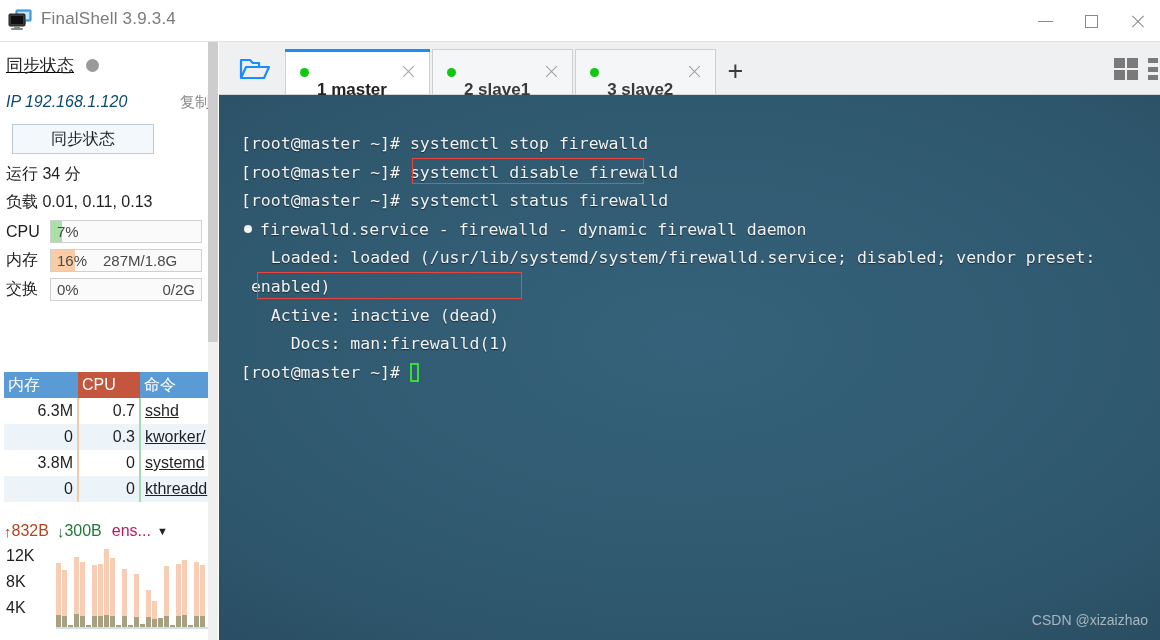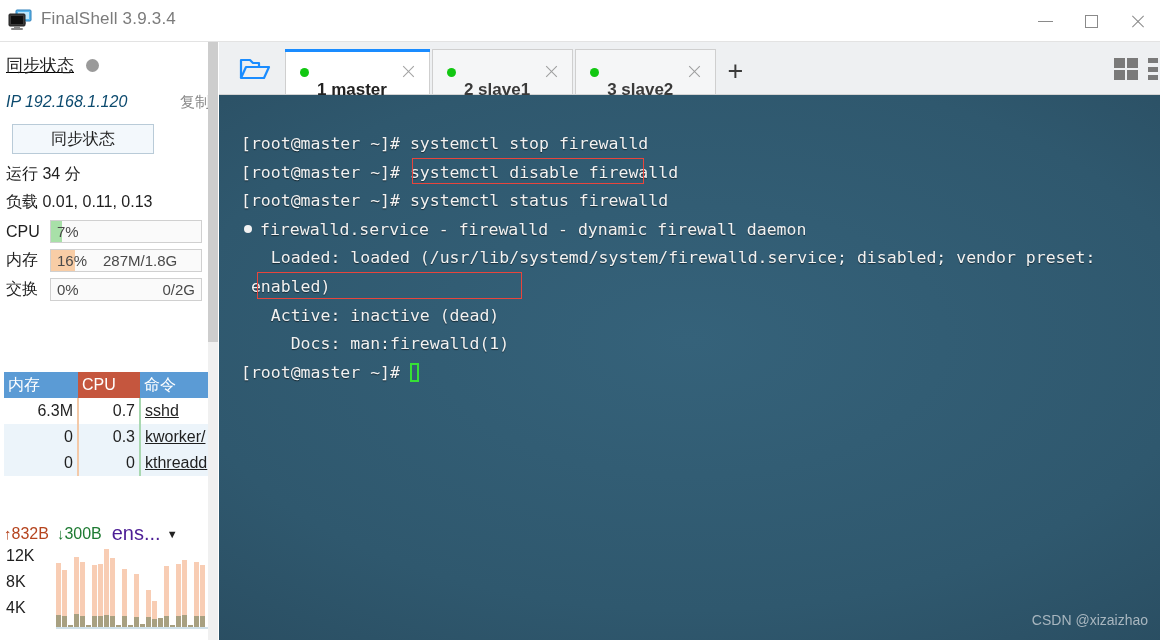--- a/index.html
+++ b/index.html
@@ -96,21 +96,21 @@
   .td-mem { text-align: right; width: 74px; border-right: 2px solid #f3c9a8; }
   .td-cpu { text-align: right; width: 62px; border-right: 2px solid #a8d8b0; }
   .td-cmd { text-align: left; text-decoration: underline; }
 
   
   .net-row { position: absolute; left: 4px; top: 480px; display: flex; align-items: center; width: 208px; }
   .arrow-up { color: #b5441e; font-size: 15px; }
   .net-up { color: #b5441e; font-size: 16px; margin-right: 8px;}
   .arrow-dn { color: #1e7a32; font-size: 15px; }
   .net-dn { color: #1e7a32; font-size: 16px; margin-right: 10px;}
-  .net-if { color: #4c1d95; font-size: 20px; }
+  .net-if { color: #be185d; font-size: 16px; }
   .caret { margin-left: 6px; font-size: 11px; color: #222; cursor: pointer; }
 
   .netchart {
     position: absolute; left: 4px; top: 505px; width: 208px; height: 88px;
     background: #ffffff;
   }
   .axis-lbl { position: absolute; left: 2px; font-size: 16px; color: #1f1f1f; }
   .plot {
     position: absolute; left: 52px; top: 2px; width: 152px; height: 80px;
     border-bottom: 2px solid #cfe0ea;
@@ -293,20 +293,25 @@
           <tr class="even">
             <td class="td-mem">6.3M</td>
             <td class="td-cpu">0.7</td>
             <td class="td-cmd">sshd</td>
           </tr>
           <tr class="odd">
             <td class="td-mem">0</td>
             <td class="td-cpu">0.3</td>
             <td class="td-cmd">kworker/</td>
           </tr>
+          <tr class="even">
+            <td class="td-mem">3.8M</td>
+            <td class="td-cpu">0</td>
+            <td class="td-cmd">systemd</td>
+          </tr>
           <tr class="odd">
             <td class="td-mem">0</td>
             <td class="td-cpu">0</td>
             <td class="td-cmd">kthreadd</td>
           </tr>
         </tbody>
     </table>
 
     <div class="net-row">
       <span class="arrow-up">↑</span>

